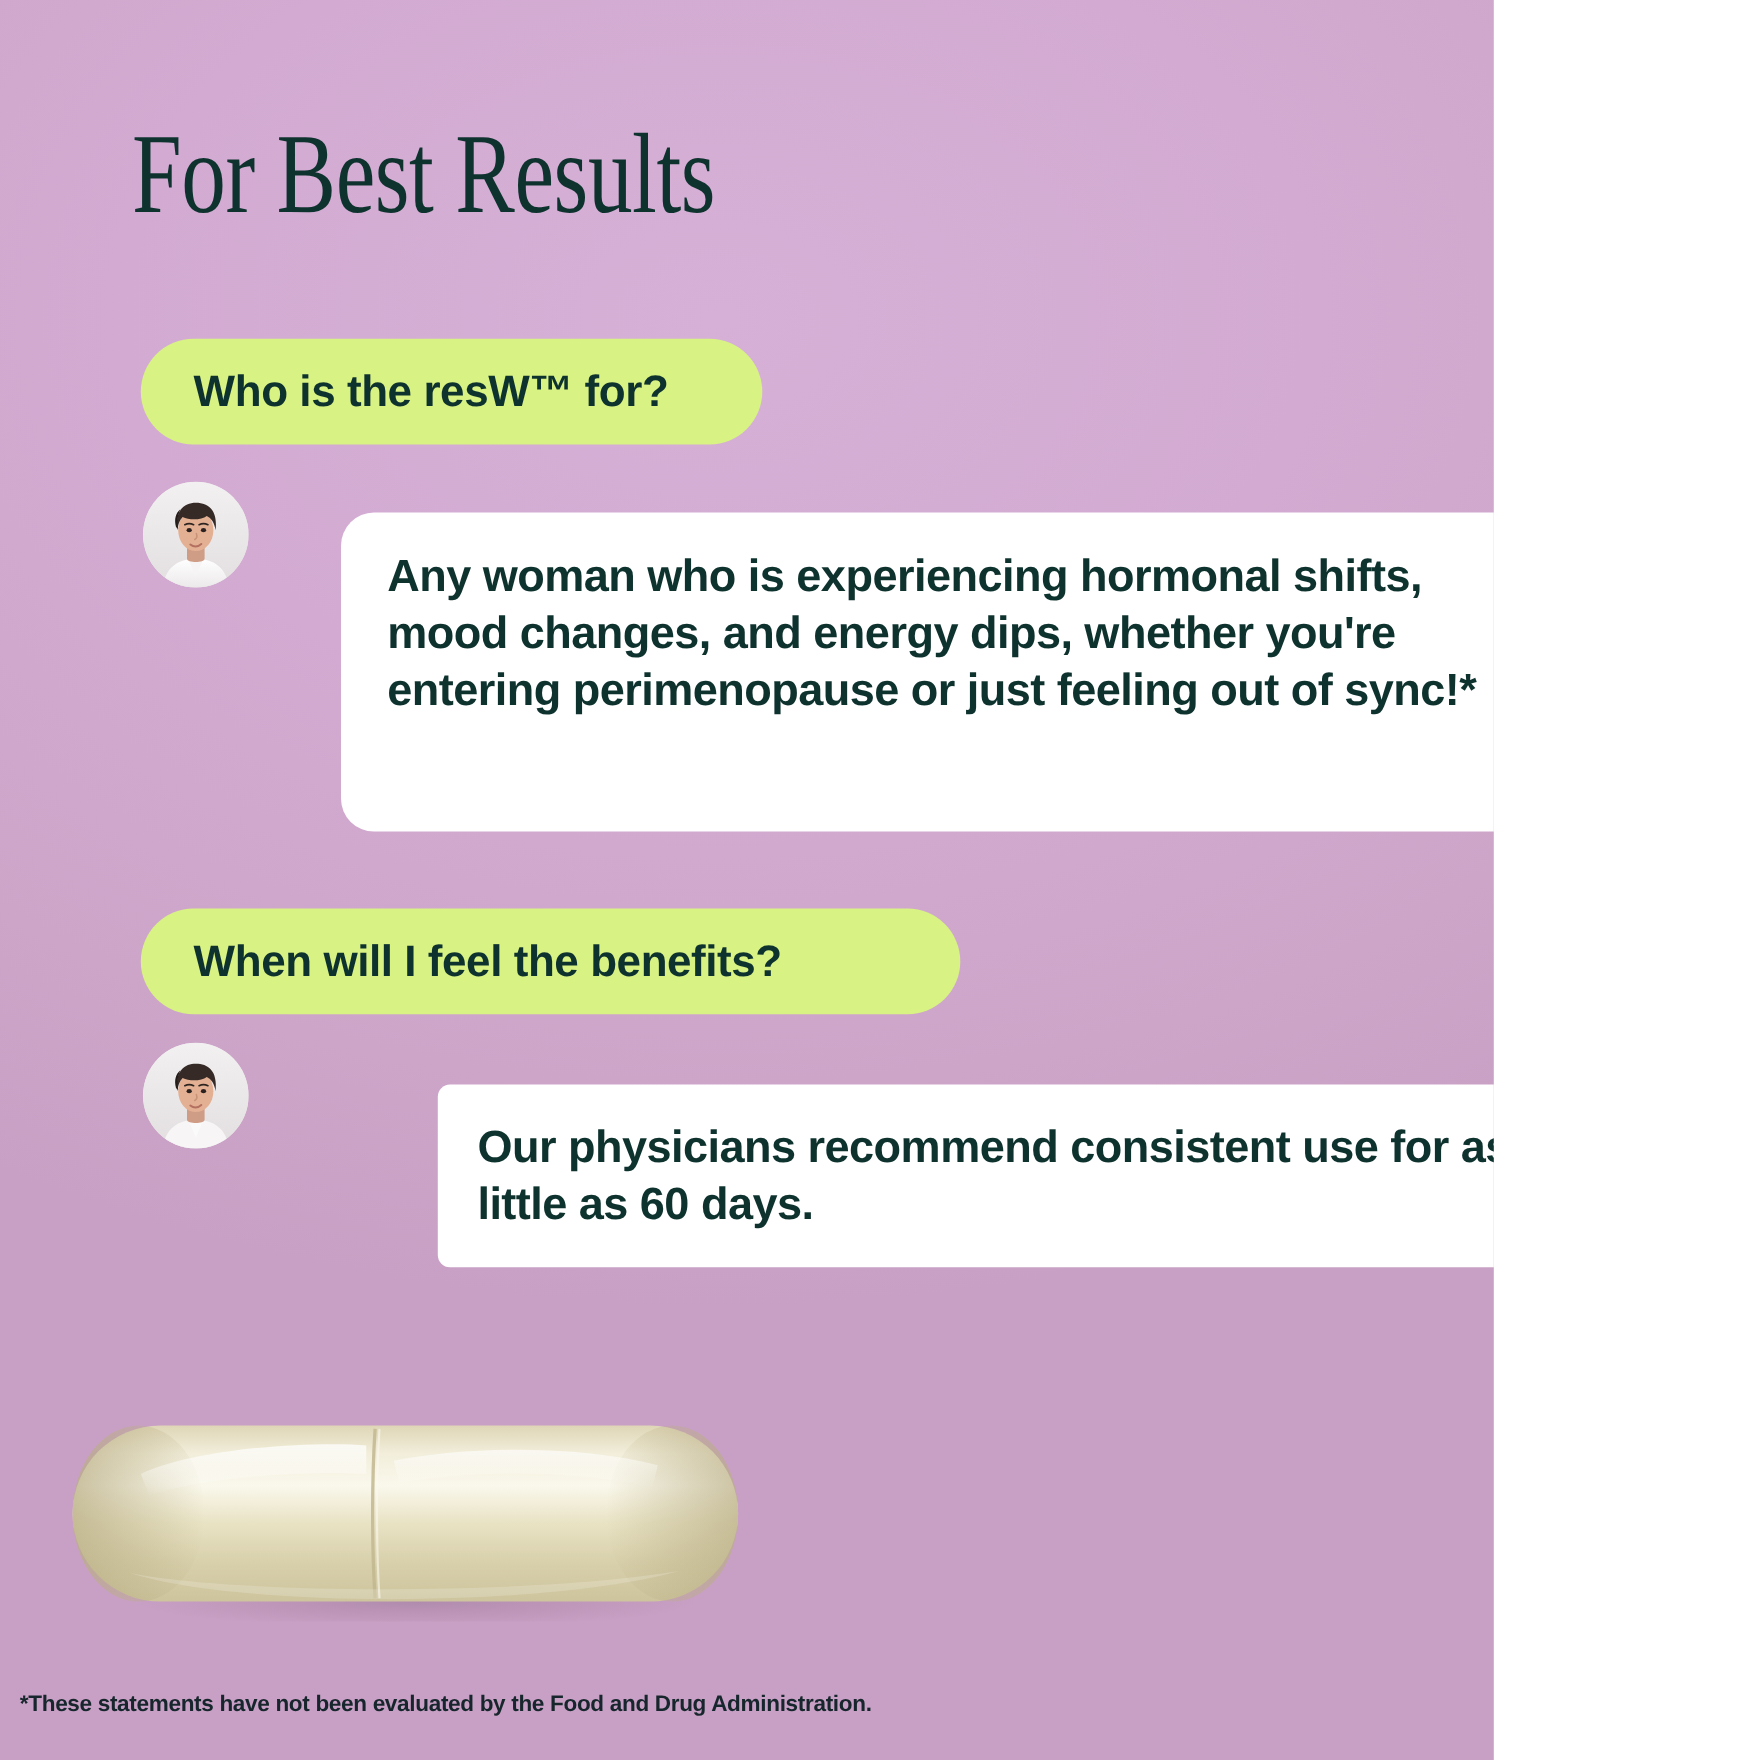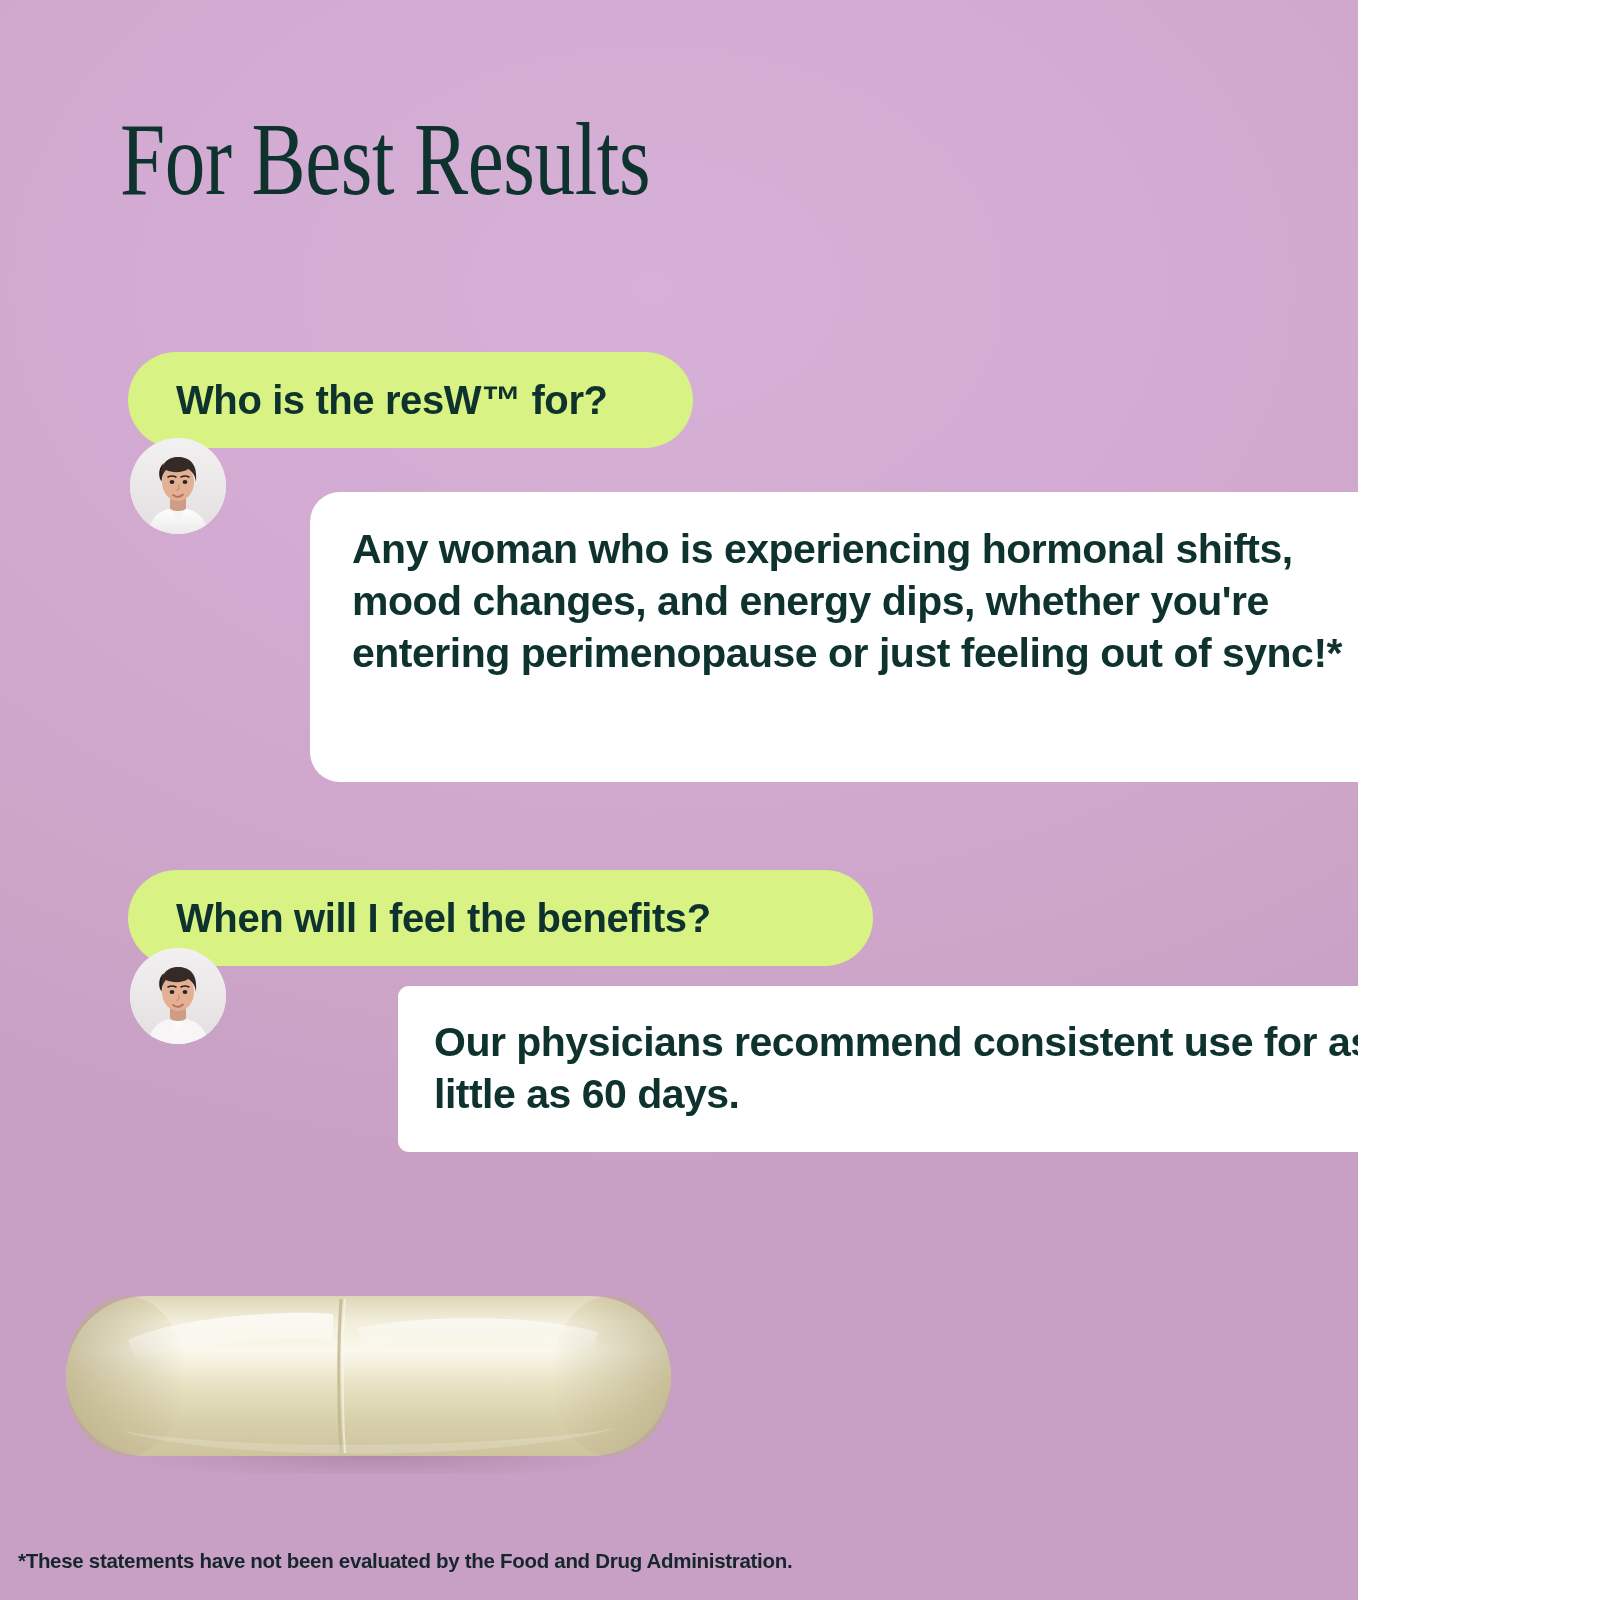--- a/index.html
+++ b/index.html
@@ -42,21 +42,20 @@
     border-radius: 52px;
     color: #0e322e;
     font-size: 40px;
     font-weight: 700;
     letter-spacing: -0.4px;
     display: flex;
     align-items: center;
     padding: 0 48px;
     box-sizing: border-box;
     white-space: nowrap;
-    margin-top: 44px;
   }
   #q-pill-1 { left: 128px; top: 308px; width: 565px; height: 96px; }
   #q-pill-2 { left: 128px; top: 826px; width: 745px; height: 96px; }
   
   .avatar {
     position: absolute;
     width: 96px;
     height: 96px;
     border-radius: 50%;
     overflow: hidden;
@@ -71,21 +70,21 @@
     background: #ffffff;
     border-radius: 30px;
     color: #0e322e;
     font-size: 41px;
     font-weight: 700;
     letter-spacing: -0.5px;
     line-height: 1.27;
     box-sizing: border-box;
   }
   #a-bubble-1 {
-    left: 310px; top: 492px; width: 1156px; height: 290px;
+    left: 310px; top: 466px; width: 1156px; height: 290px;
     padding: 31px 56px 0 42px;
   }
   #a-bubble-2 {
     left: 398px; top: 986px; width: 1068px; height: 166px;
     padding: 30px 56px 0 36px;
     border-radius: 11px;
   }
   
   .res-badge {
     position: absolute;
@@ -116,21 +115,20 @@
   
   #footnote {
     position: absolute;
     left: 18px;
     top: 1537px;
     font-size: 20.5px;
     font-weight: 700;
     letter-spacing: -0.3px;
     color: #16262c;
     white-space: nowrap;
-    margin-top: 12px;
   }
 </style>
 </head>
 <body>
 
 <div id="canvas">
 
   <div id="page-title">For Best Results</div>
 
   <div id="q-pill-1" class="q-pill">

